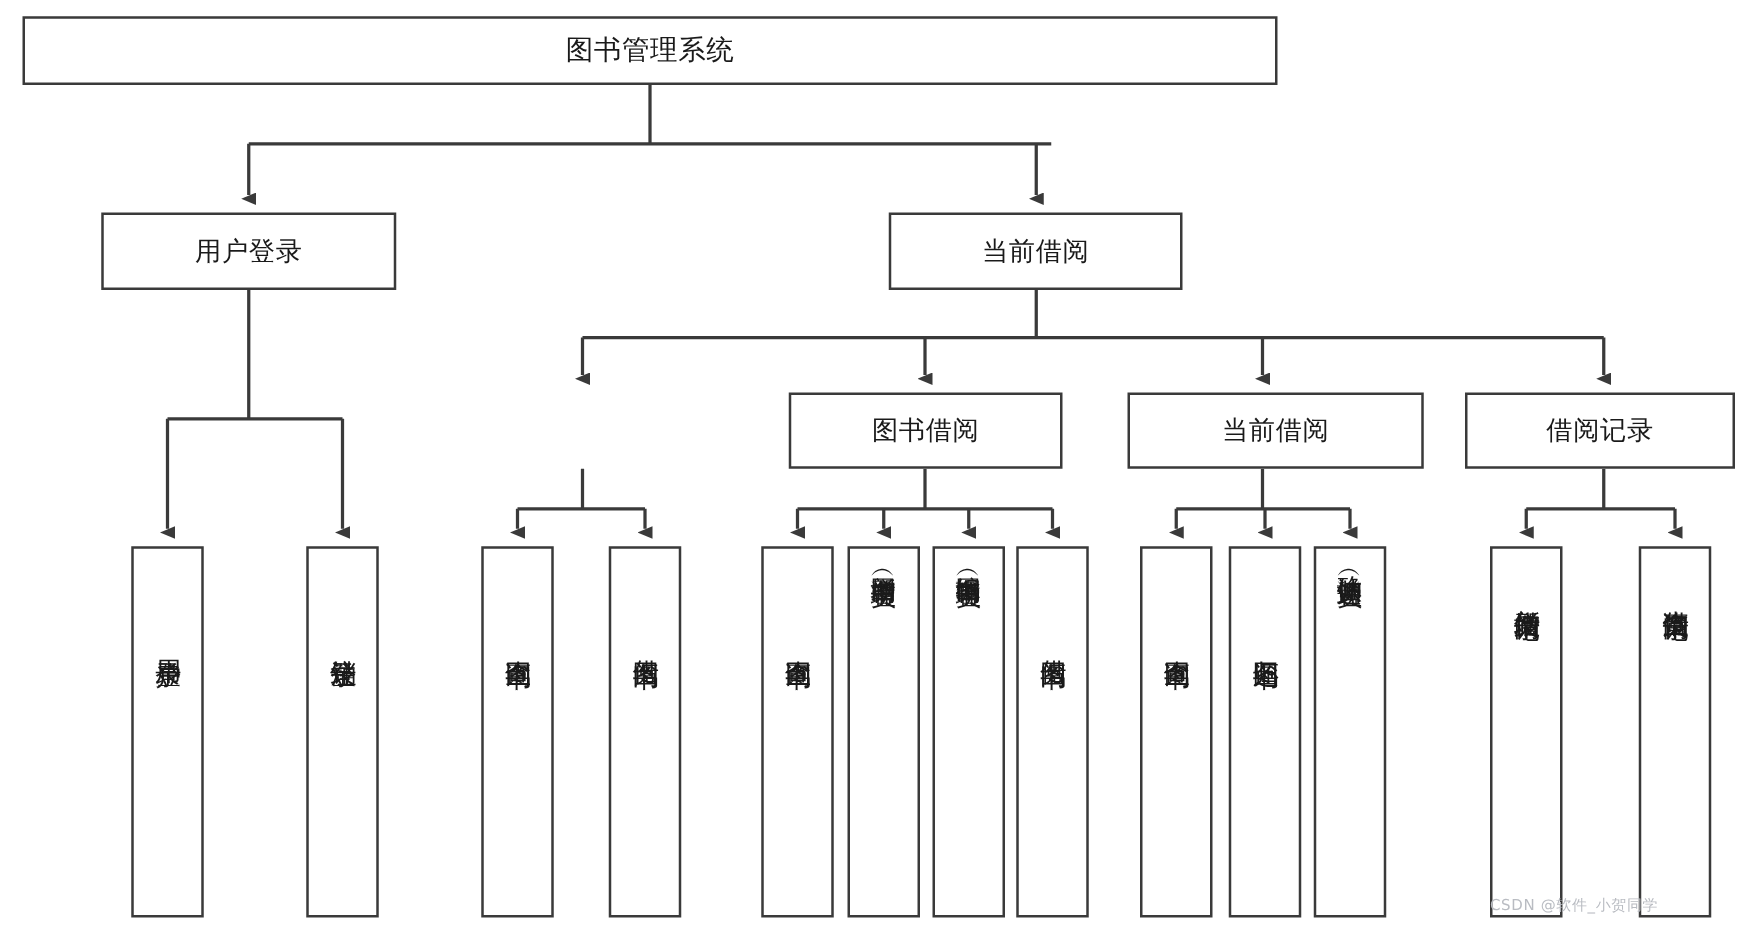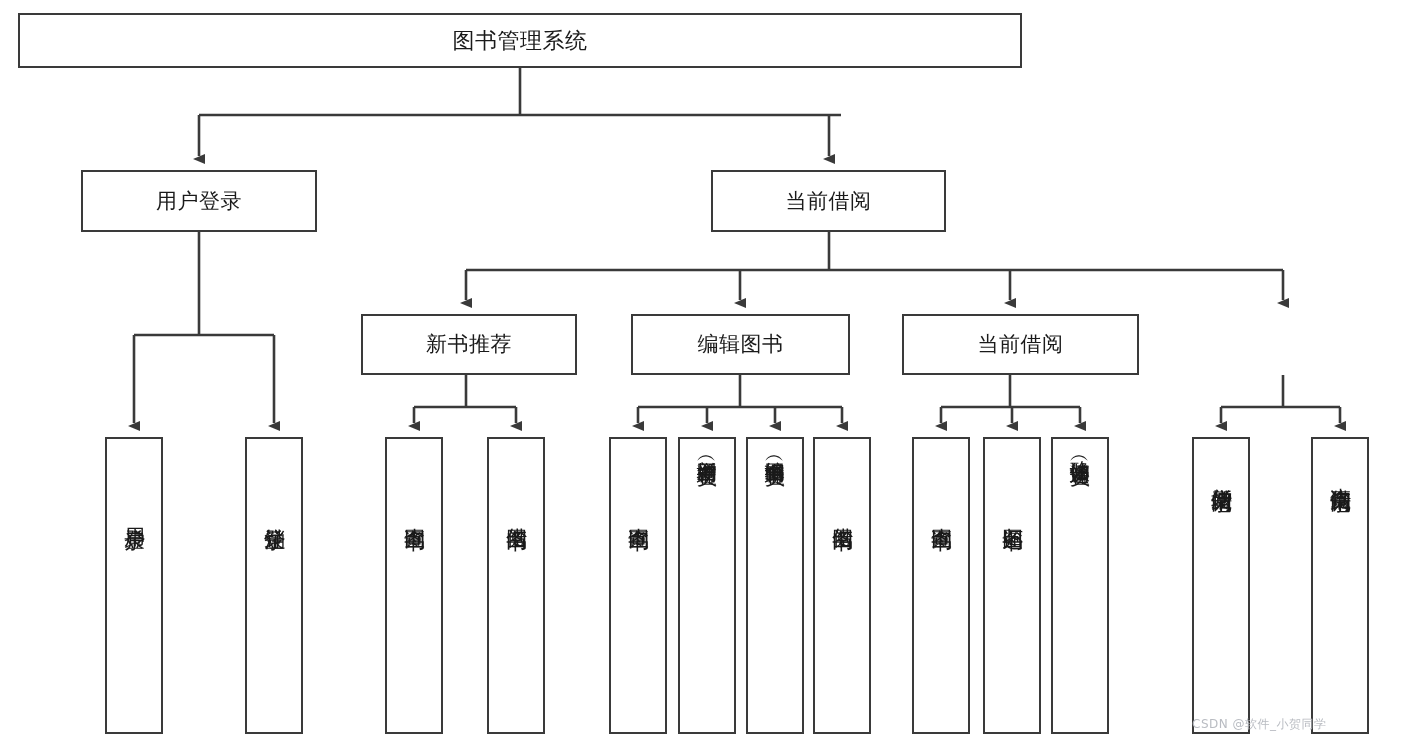--- a/index.html
+++ b/index.html
@@ -135,29 +135,29 @@
     <span class="label">图书管理系统</span>
   </div>
 
   <div class="node lvl2" style="left:81px; top:170px; width:236px; height:62px;">
     <span class="label">用户登录</span>
   </div>
   <div class="node lvl2" style="left:711px; top:170px; width:235px; height:62px;">
     <span class="label">当前借阅</span>
   </div>
 
-  <div class="node lvl3" style="left:361px; top:314px; width:216px; height:61px;">
-    <span class="label">新书推荐</span>
-  </div>
   <div class="node lvl3" style="left:631px; top:314px; width:219px; height:61px;">
-    <span class="label">编辑图书</span>
+    <span class="label">图书借阅</span>
   </div>
   <div class="node lvl3" style="left:902px; top:314px; width:237px; height:61px;">
     <span class="label">当前借阅</span>
   </div>
+  <div class="node lvl3" style="left:1172px; top:314px; width:216px; height:61px;">
+    <span class="label">借阅记录</span>
+  </div>
 
   <div class="node leaf" style="left:105px; top:437px; width:58px; height:297px; padding-top:72px;">
     <span class="label">用户登录</span>
   </div>
   <div class="node leaf" style="left:245px; top:437px; width:58px; height:297px; padding-top:72px;">
     <span class="label">注销登录</span>
   </div>
 
   <div class="node leaf" style="left:385px; top:437px; width:58px; height:297px; padding-top:72px;">
     <span class="label">查询图书</span>

